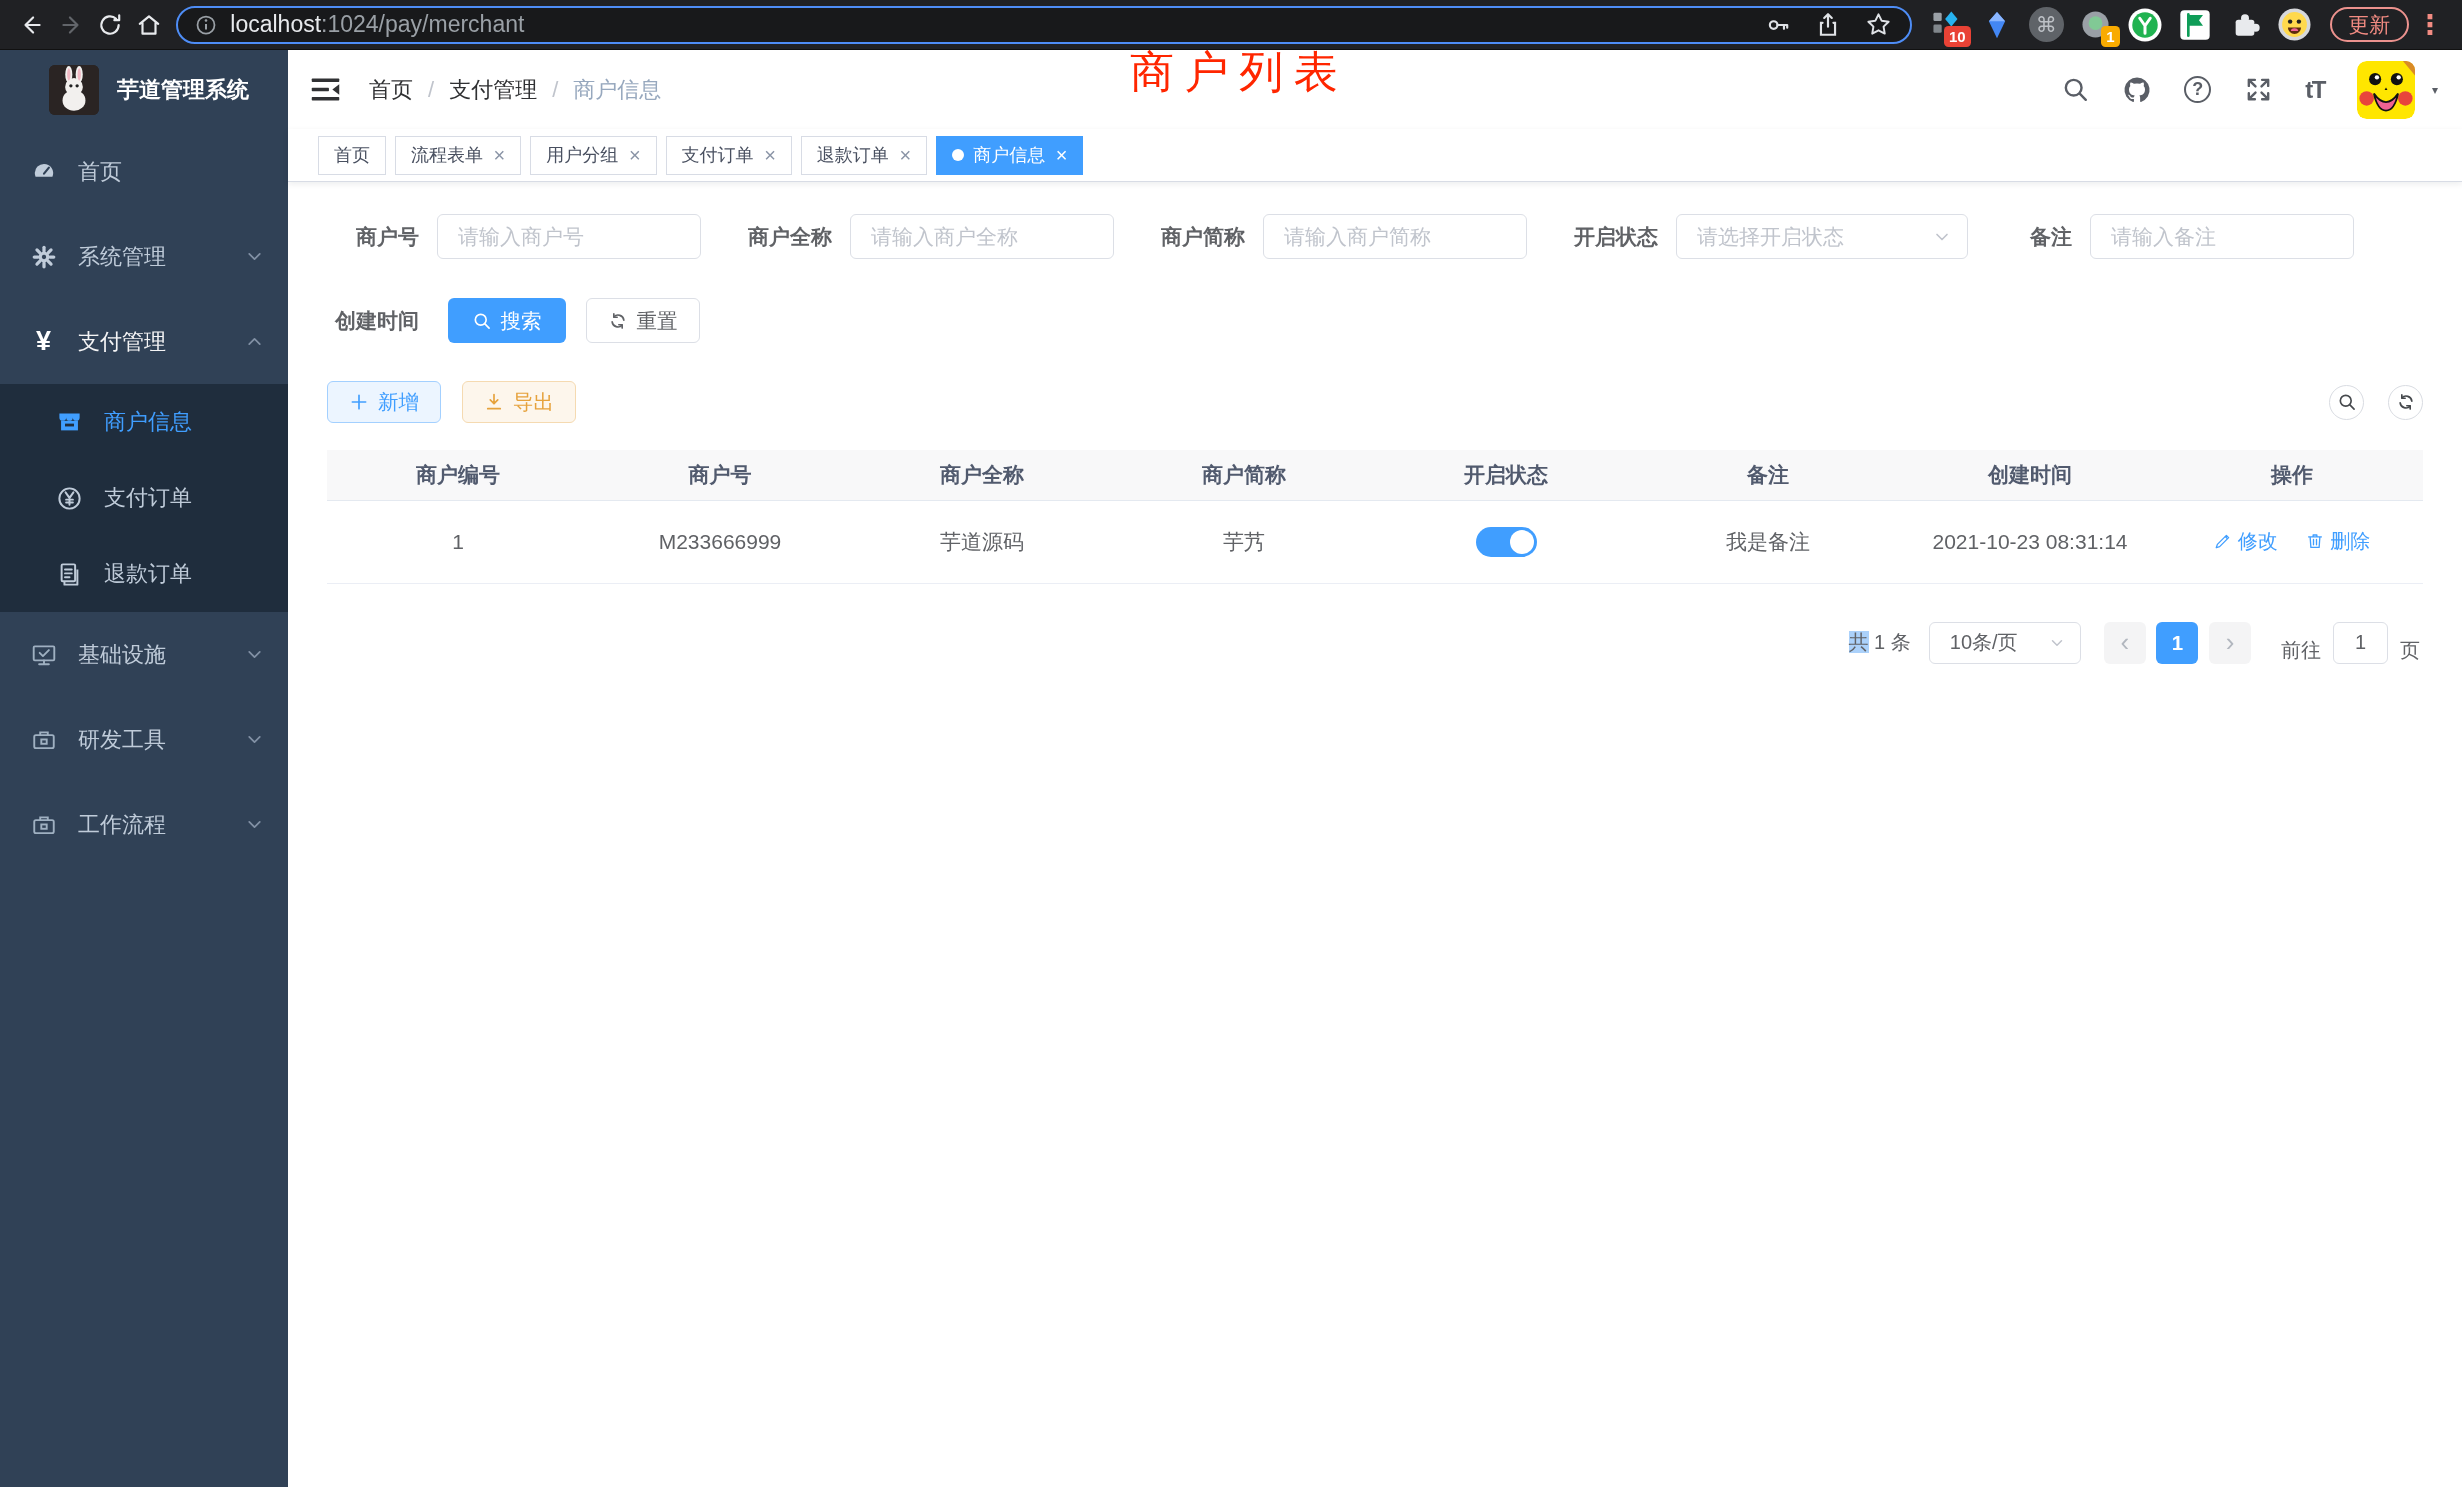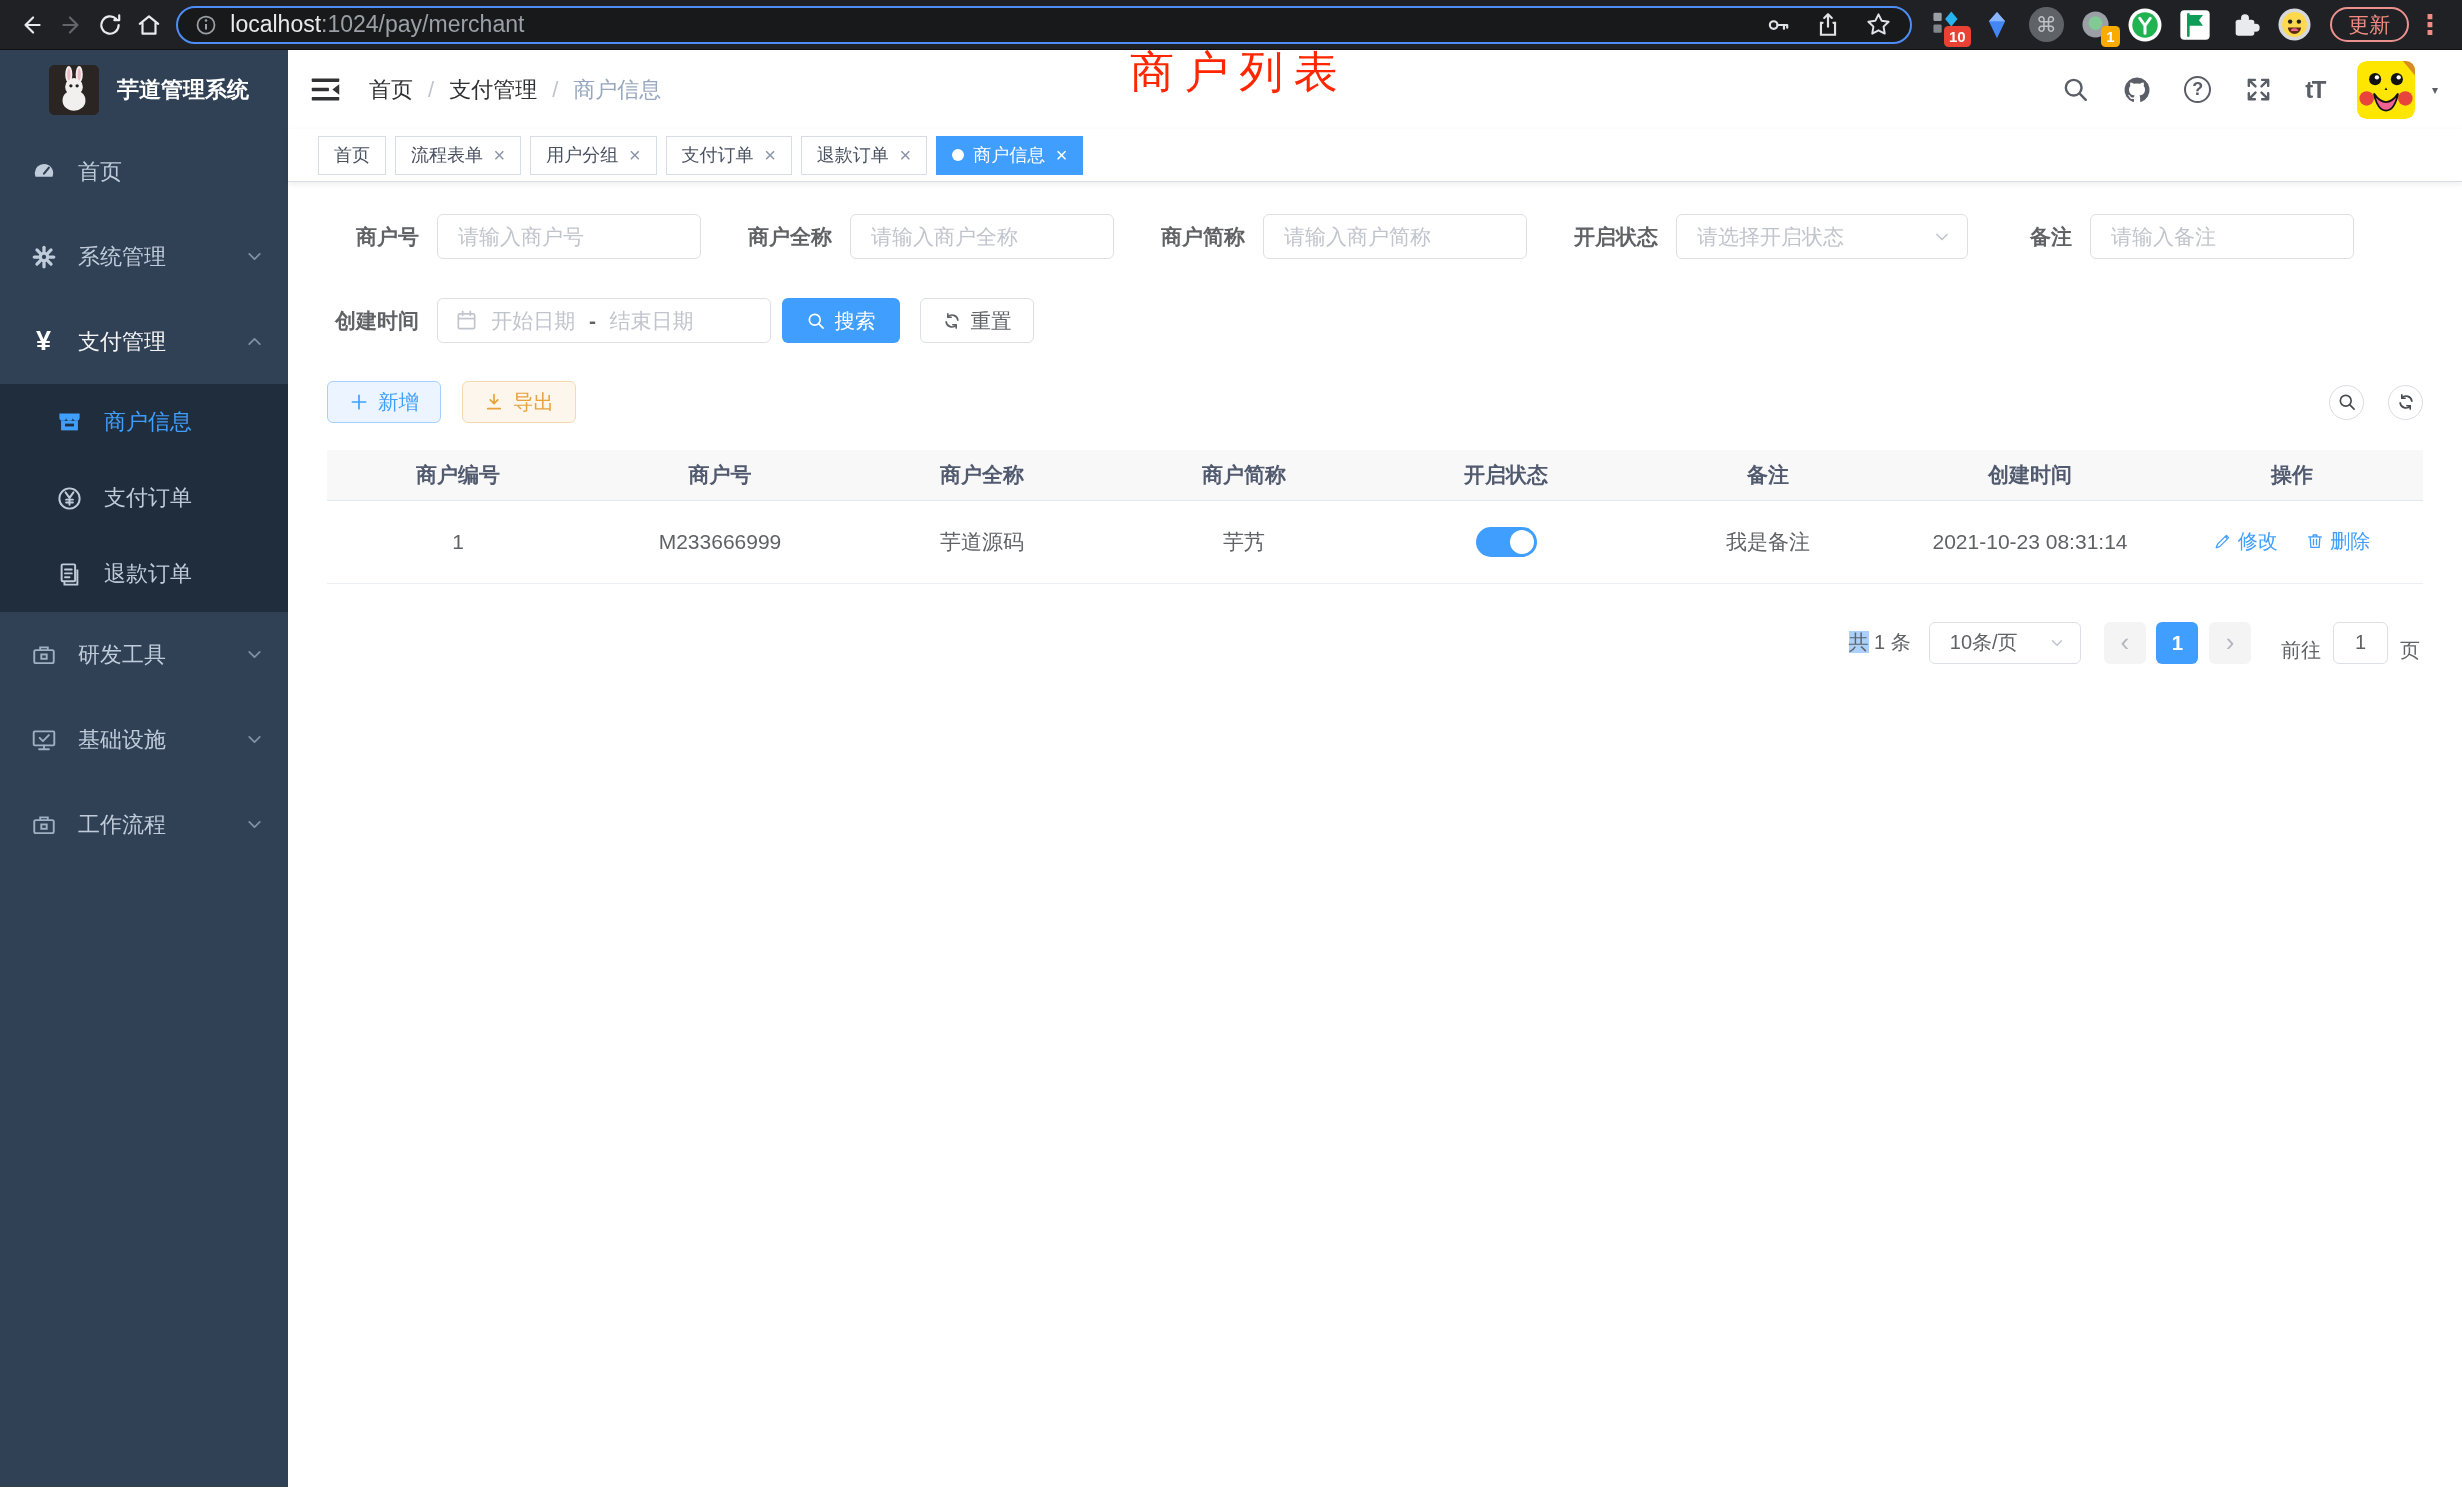--- a/index.html
+++ b/index.html
@@ -356,42 +356,42 @@
                 <path d="M16 15h12M16 22h12M16 29h8" stroke="#bfcbd9" stroke-width="3.5" stroke-linecap="round"></path>
               </svg>
           </span>
           <span>退款订单</span>
         </div>
       </div>
 
       <div class="m-item">
         <span class="micon">
           <svg width="26" height="26" viewBox="0 0 48 48">
+              <rect x="5" y="8" width="38" height="26" rx="2" fill="none" stroke="#9fb0c1" stroke-width="3.5"></rect>
+              <path d="M16 20l6 6 11-11" fill="none" stroke="#9fb0c1" stroke-width="3.5" stroke-linecap="round" stroke-linejoin="round"></path>
+              <path d="M24 34v7M15 41h18" stroke="#9fb0c1" stroke-width="3.5" stroke-linecap="round"></path>
+            </svg>
+        </span>
+        <span>基础设施</span>
+        <span class="chev">
+          <svg width="21" height="21" viewBox="0 0 48 48">
+              <path d="M12 18l12 12 12-12" fill="none" stroke="currentColor" stroke-width="4" stroke-linecap="round" stroke-linejoin="round"></path>
+            </svg>
+        </span>
+      </div>
+
+      <div class="m-item">
+        <span class="micon">
+          <svg width="26" height="26" viewBox="0 0 48 48">
               <rect x="6" y="15" width="36" height="24" rx="3" fill="none" stroke="#9fb0c1" stroke-width="3.5"></rect>
               <path d="M17 15v-5h14v5" fill="none" stroke="#9fb0c1" stroke-width="3.5"></path>
               <rect x="19" y="23" width="10" height="8" fill="none" stroke="#9fb0c1" stroke-width="3.5"></rect>
             </svg>
         </span>
         <span>研发工具</span>
-        <span class="chev">
-          <svg width="21" height="21" viewBox="0 0 48 48">
-              <path d="M12 18l12 12 12-12" fill="none" stroke="currentColor" stroke-width="4" stroke-linecap="round" stroke-linejoin="round"></path>
-            </svg>
-        </span>
-      </div>
-
-      <div class="m-item">
-        <span class="micon">
-          <svg width="26" height="26" viewBox="0 0 48 48">
-              <rect x="5" y="8" width="38" height="26" rx="2" fill="none" stroke="#9fb0c1" stroke-width="3.5"></rect>
-              <path d="M16 20l6 6 11-11" fill="none" stroke="#9fb0c1" stroke-width="3.5" stroke-linecap="round" stroke-linejoin="round"></path>
-              <path d="M24 34v7M15 41h18" stroke="#9fb0c1" stroke-width="3.5" stroke-linecap="round"></path>
-            </svg>
-        </span>
-        <span>基础设施</span>
         <span class="chev">
           <svg width="21" height="21" viewBox="0 0 48 48">
               <path d="M12 18l12 12 12-12" fill="none" stroke="currentColor" stroke-width="4" stroke-linecap="round" stroke-linejoin="round"></path>
             </svg>
         </span>
       </div>
 
       <div class="m-item">
         <span class="micon">
           <svg width="26" height="26" viewBox="0 0 48 48">
@@ -526,33 +526,20 @@
       </div>
       <div class="fitem" style="margin-right:0">
         <span class="flabel" style="min-width:72px">备注</span>
         <input class="ctrl" placeholder="请输入备注" style="">
       </div>
     </div>
 
     <div class="frow r2">
       <div class="fitem" style="margin-right:0">
         <span class="flabel">创建时间</span>
-        <div class="ctrl daterange">
-          <span class="cal">
-            <svg width="23" height="23" viewBox="0 0 48 48">
-                <rect x="7" y="10" width="34" height="31" rx="3" fill="none" stroke="currentColor" stroke-width="3.5"></rect>
-                <line x1="7" y1="20" x2="41" y2="20" stroke="currentColor" stroke-width="3.5"></line>
-                <line x1="16" y1="5" x2="16" y2="13" stroke="currentColor" stroke-width="3.5" stroke-linecap="round"></line>
-                <line x1="32" y1="5" x2="32" y2="13" stroke="currentColor" stroke-width="3.5" stroke-linecap="round"></line>
-              </svg>
-          </span>
-          <span>开始日期</span>
-          <span class="sep" style="color:#606266;font-weight:bold">-</span>
-          <span>结束日期</span>
-        </div>
       </div>
       <button class="btn btn-search">
         <span>
           <svg width="20" height="20" viewBox="0 0 48 48">
               <circle cx="21" cy="21" r="13" fill="none" stroke="#fff" stroke-width="4"></circle>
               <line x1="31" y1="31" x2="41" y2="41" stroke="#fff" stroke-width="4" stroke-linecap="round"></line>
             </svg>
         </span>
         <span>搜索</span>
       </button>

